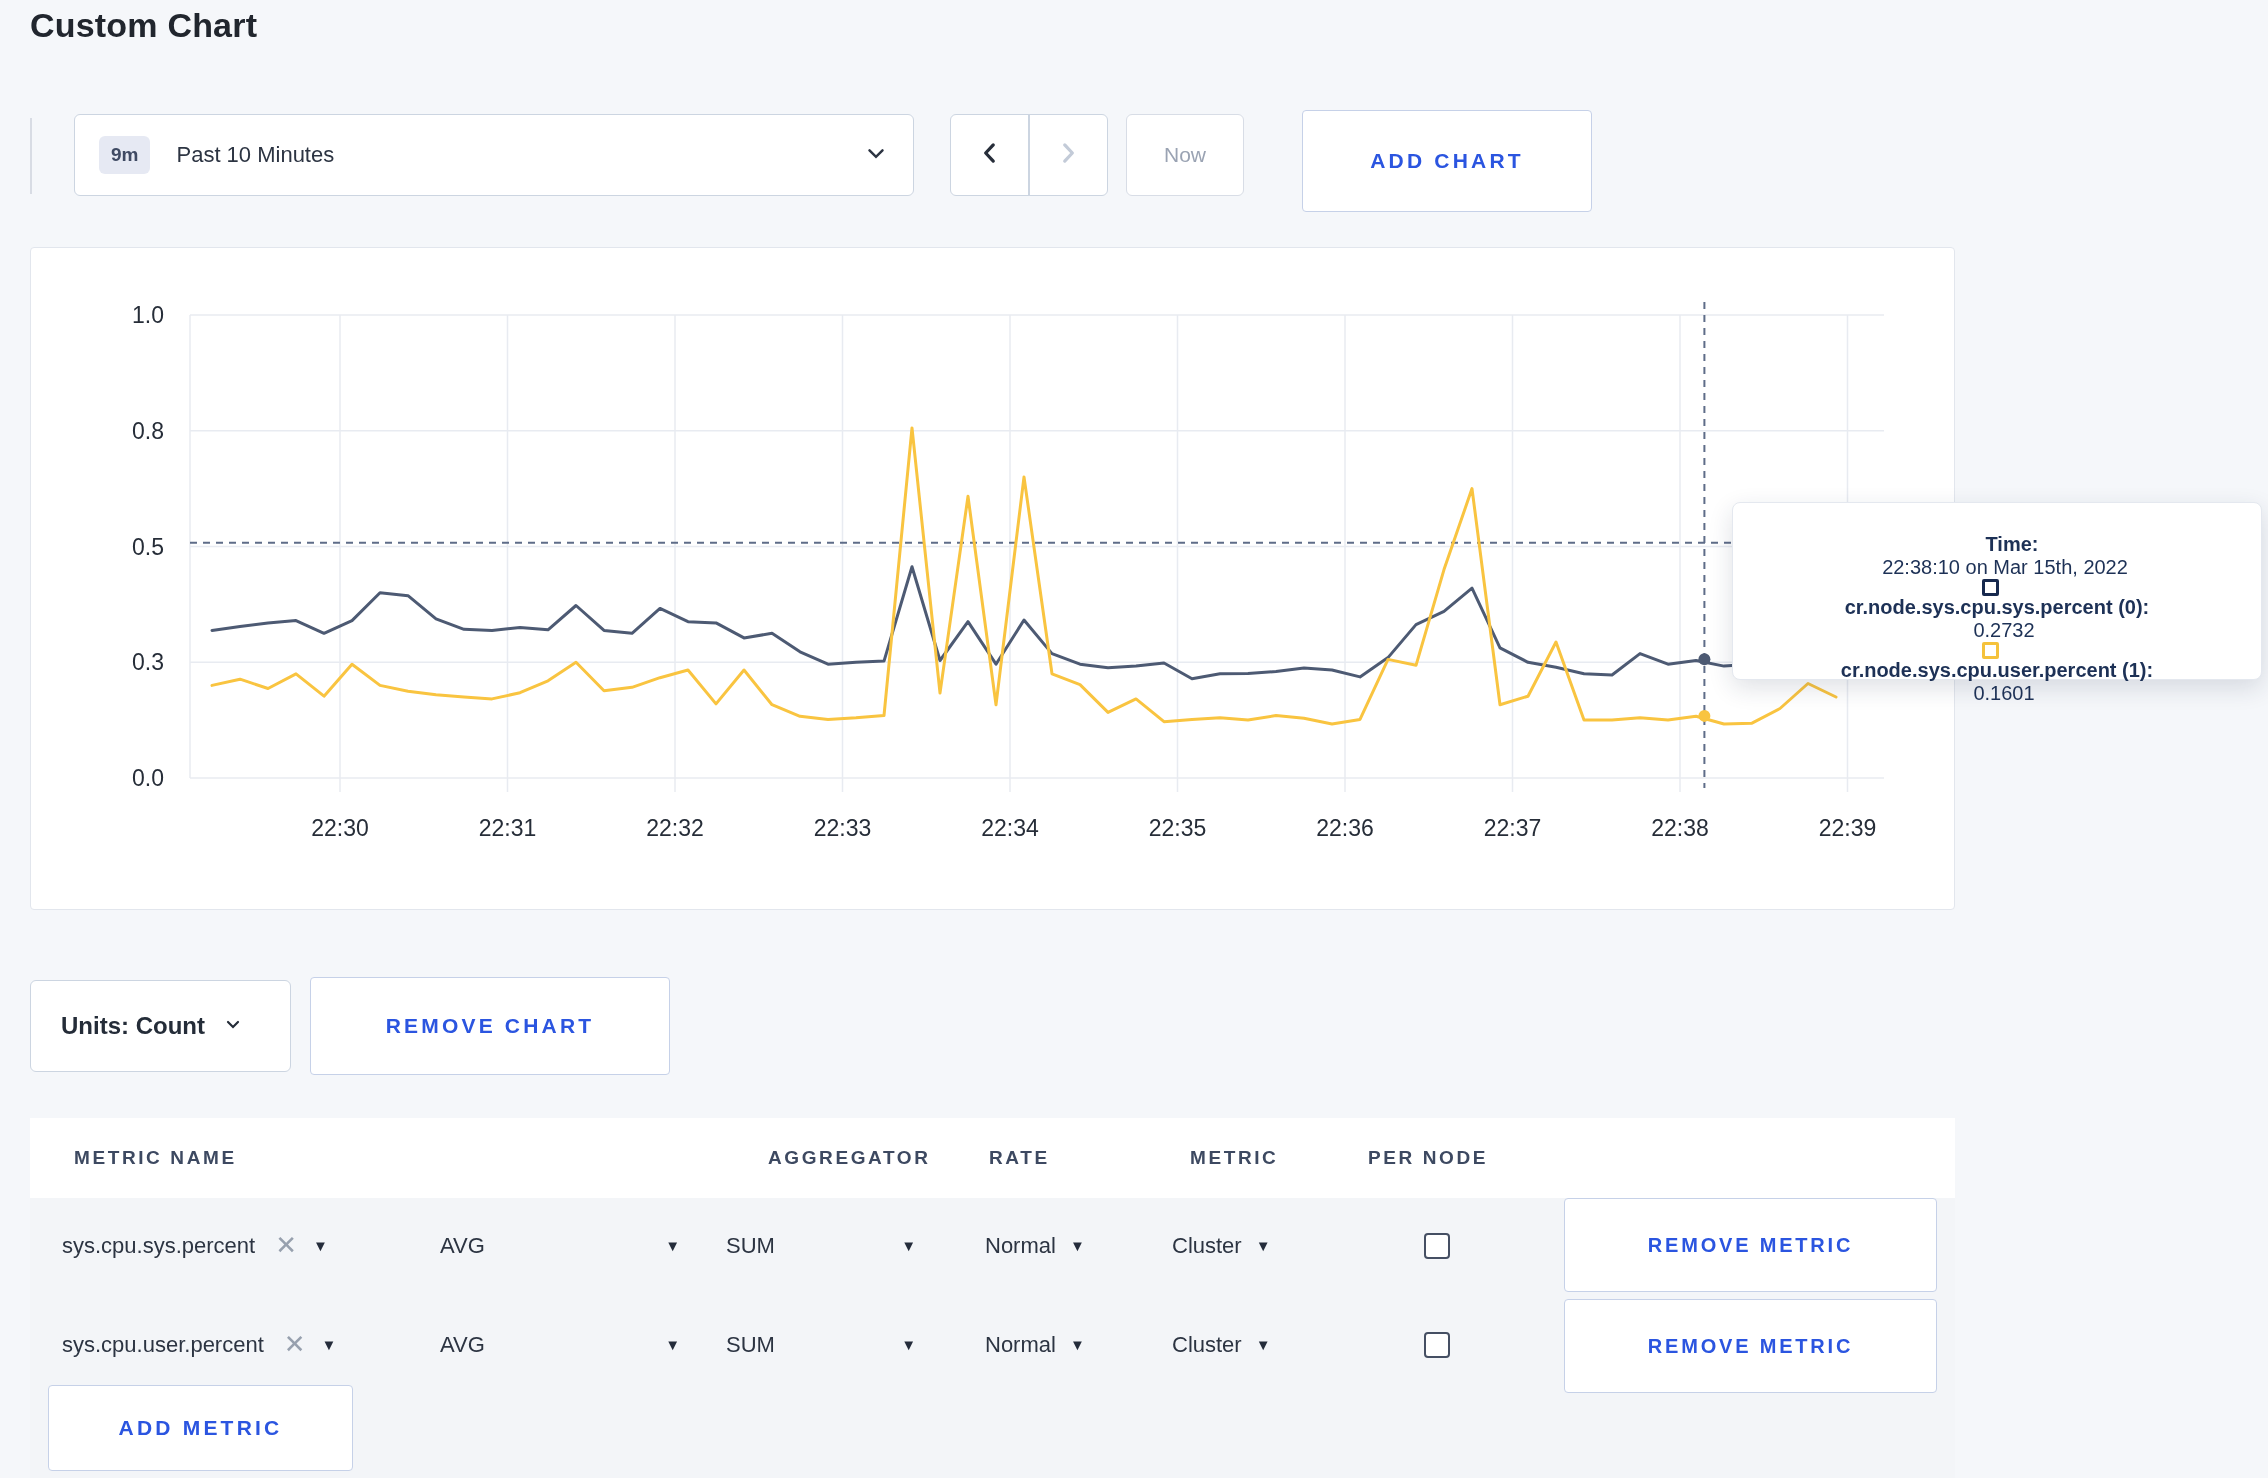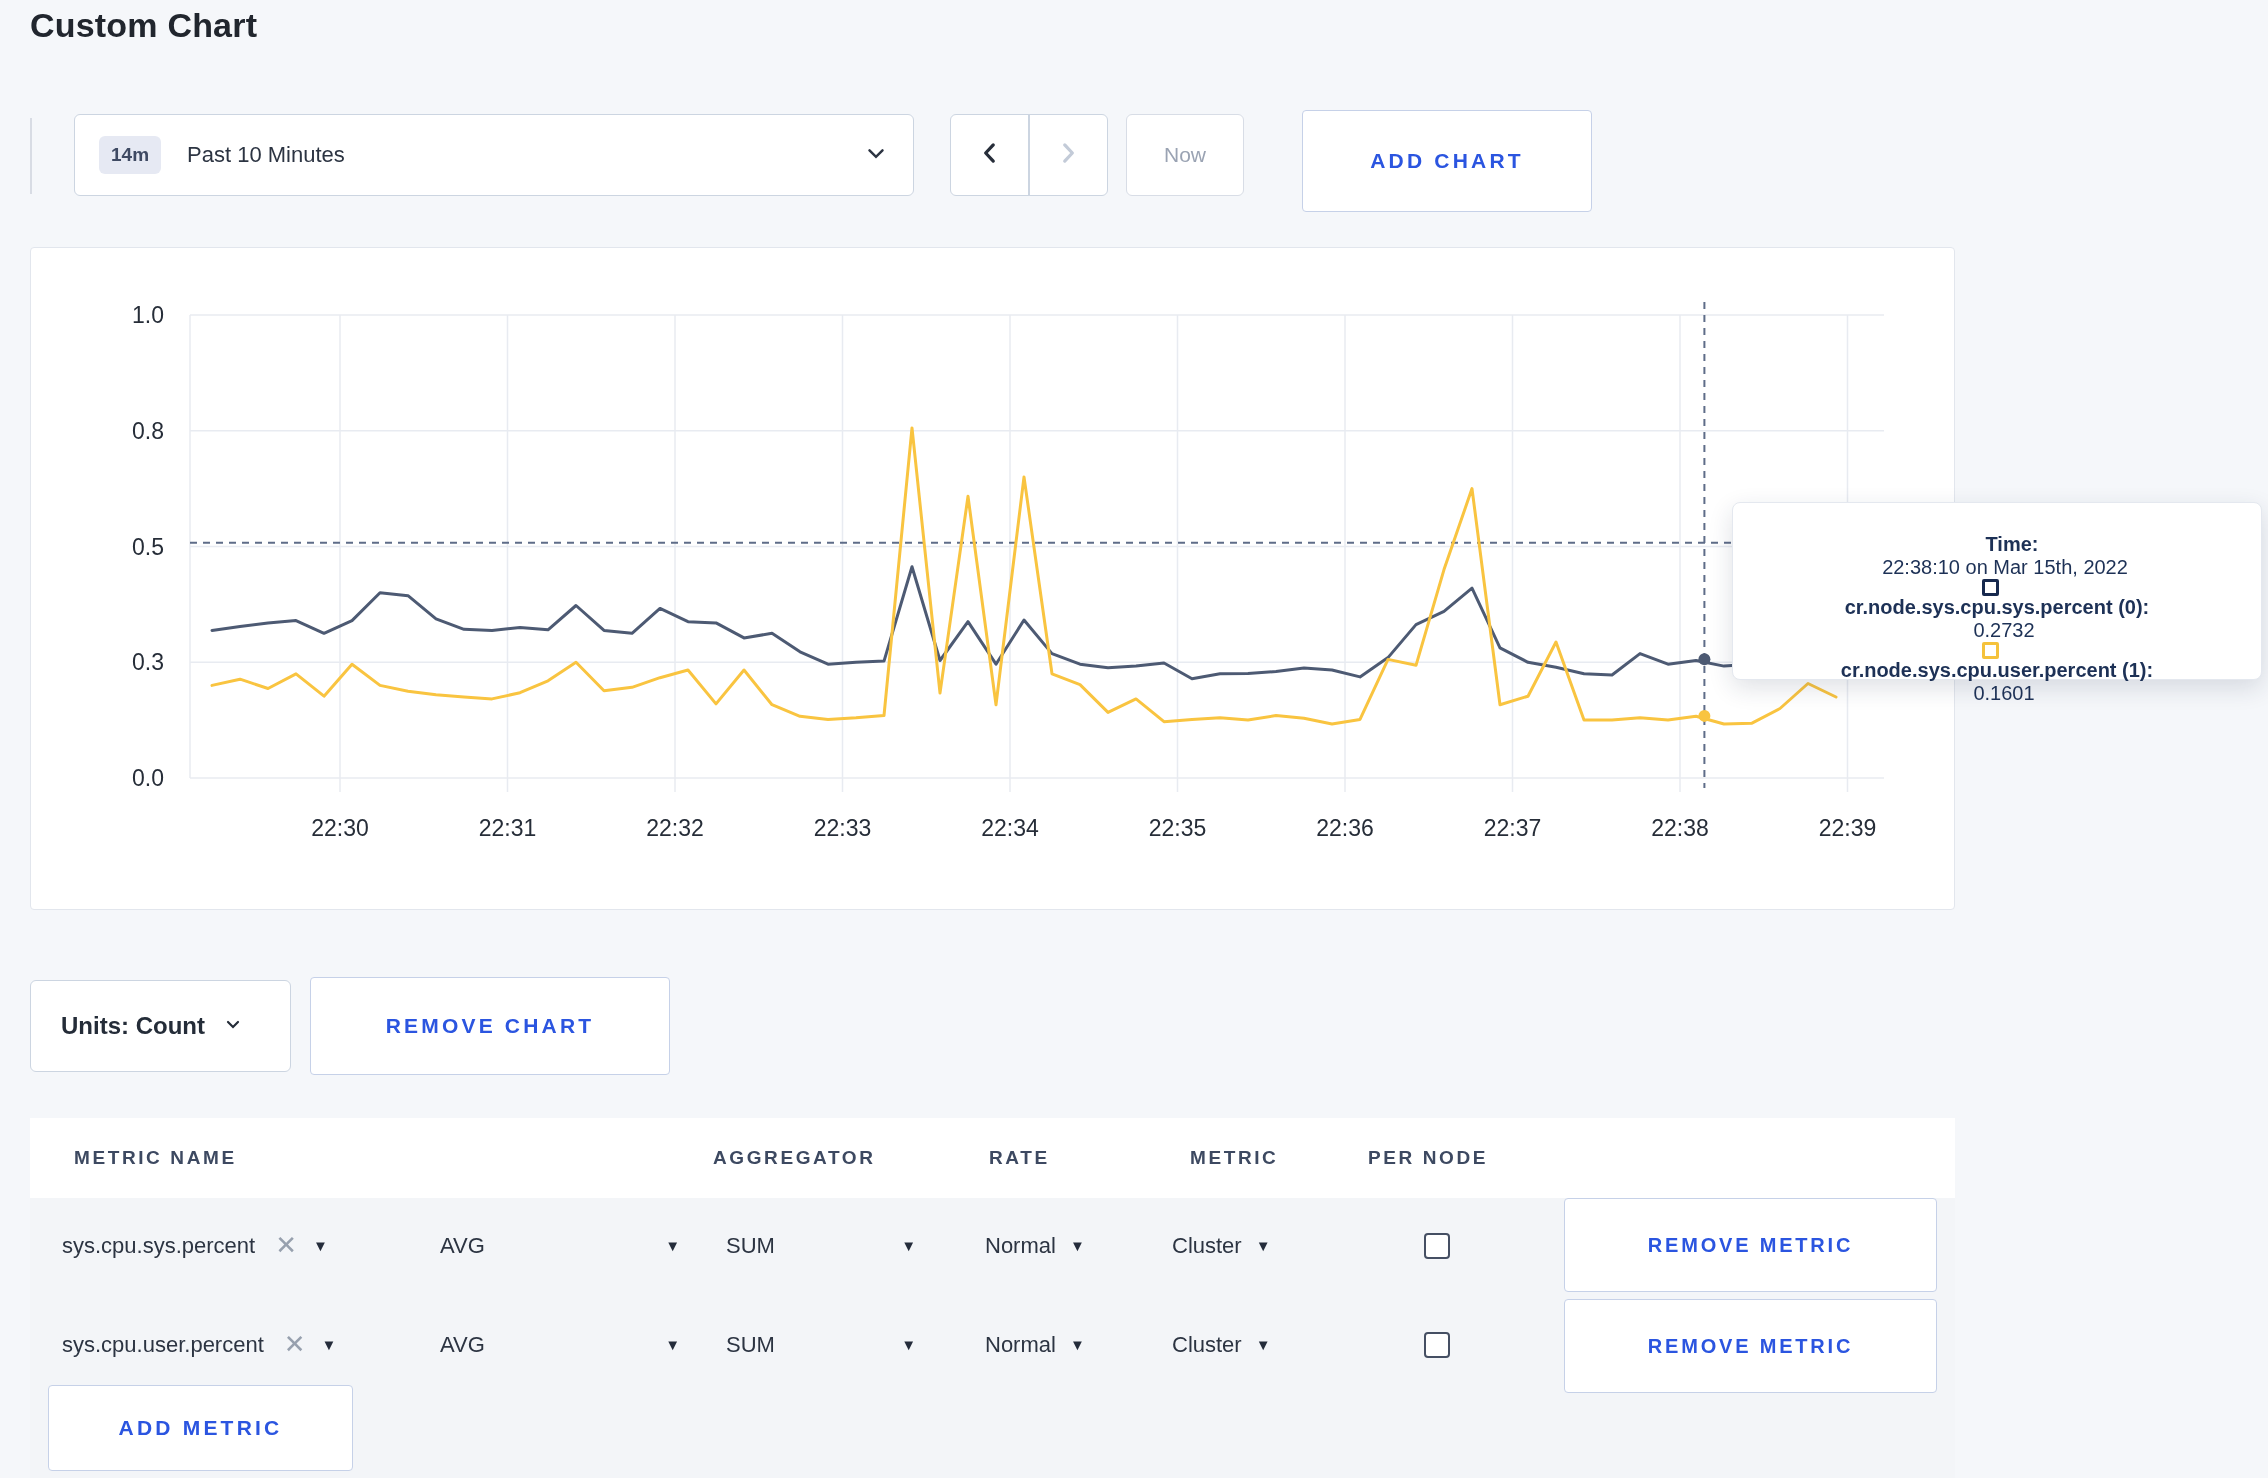--- a/index.html
+++ b/index.html
@@ -101,21 +101,21 @@
   #add-metric-button { left:48px; top:1385px; width:305px; height:86px; font-size:21px;text-align:center; }
 </style>
 </head>
 <body>
 
 <div id="page-title" class="abs">Custom Chart</div>
 
 <div id="toolbar-divider" class="abs"></div>
 
 <div id="timescale-button" class="abs ctl">
-  <span id="timescale-badge">14m</span>
+  <span id="timescale-badge">9m</span>
   <span id="timescale-label">Past 10 Minutes</span>
   <span class="chev">
     <svg width="26" height="26" viewBox="0 0 24 24">
         <polyline points="6,9.5 12,15.5 18,9.5" fill="none" stroke="#2c3442" stroke-width="2.3" stroke-linecap="round"></polyline>
       </svg>
   </span>
 </div>
 
 <div id="pager" class="abs ctl">
   <div class="pager-cell">
@@ -208,21 +208,21 @@
   <span class="chev">
     <svg width="20" height="20" viewBox="0 0 24 24">
         <polyline points="6,9.5 12,15.5 18,9.5" fill="none" stroke="#242c38" stroke-width="2.6" stroke-linecap="round"></polyline>
       </svg>
   </span>
 </div>
 <div id="remove-chart-button" class="abs blue-btn">REMOVE CHART</div>
 
 <div id="table-header-band" class="abs">
   <span class="th" style="left:44px">METRIC NAME</span>
-  <span class="th" style="left:683px">AGGREGATOR</span>
+  <span class="th" style="left:738px">AGGREGATOR</span>
   <span class="th" style="left:959px">RATE</span>
   <span class="th" style="left:1160px">METRIC</span>
   <span class="th" style="left:1338px">PER NODE</span>
 </div>
 <div id="rows-band" class="abs"></div>
 
 <div class="mrow" style="top:1198px">
   <div class="cell dropdown-cell" style="left:32px">
     <span>sys.cpu.sys.percent</span>
     <span class="x-close">✕</span>

